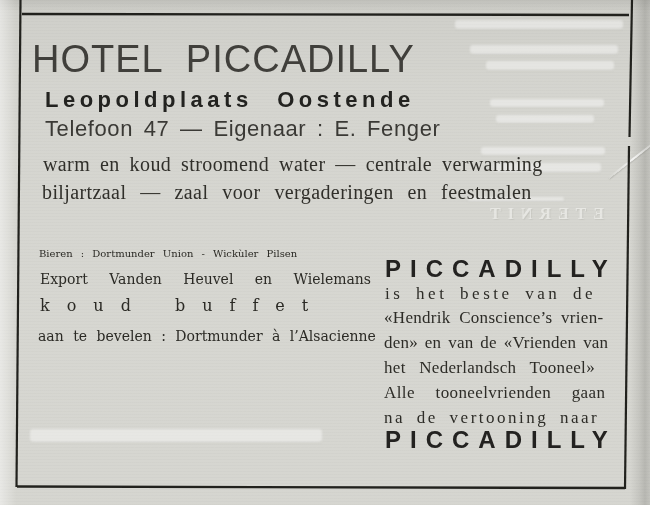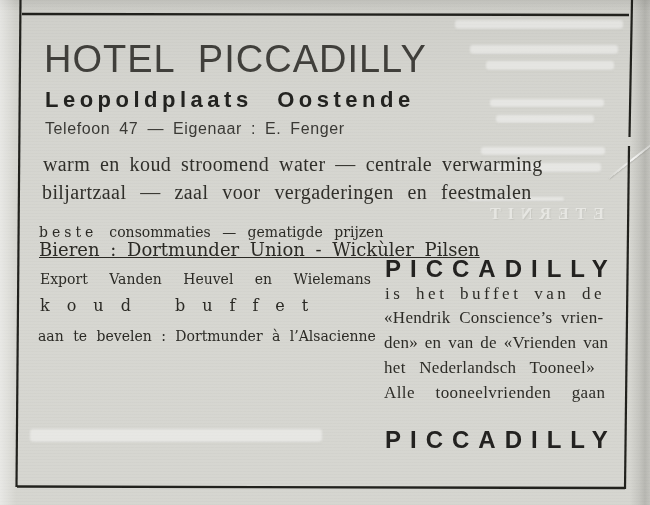--- a/index.html
+++ b/index.html
@@ -54,52 +54,52 @@
     letter-spacing: 7px;
     color: rgba(253,253,250,0.85);
     text-shadow: -1px 1px 1px rgba(130,130,120,0.30);
     transform: scaleX(-1);
     opacity: 0.55;
     filter: blur(0.4px);
   }
 
   
   .hotel-title {
-    left: 44px; top: 39px;
+    left: 32px; top: 39px;
     font-size: 38px; line-height: 40px;
     font-weight: 400;
     letter-spacing: 1px; word-spacing: 12px;
     color: #403f3b;
   }
   .address {
     left: 45px; top: 89px;
     font-size: 22px; line-height: 22px;
     font-weight: bold;
     letter-spacing: 4.5px; word-spacing: 14px;
     color: #232320;
   }
   .contact {
     left: 45px; top: 116px;
-    font-size: 16px; line-height: 26px;
+    font-size: 22px; line-height: 26px;
     font-weight: 400;
     letter-spacing: 0.6px; word-spacing: 4px;
     color: #3a3935;
   }
 
   
   .serif { font-family: "Liberation Serif", serif; color: #302f2a; }
   .serif-strong { font-family: "DejaVu Serif", serif; color: #2b2a25; }
 
   .amen1 { left: 43px; top: 153px; font-size: 20px; word-spacing: 4.5px; letter-spacing: 0.4px; }
   .amen2 { left: 42px; top: 181px; font-size: 20px; word-spacing: 8.5px; letter-spacing: 0.4px; }
 
   .offer { left: 39px; top: 224px; font-size: 14px; word-spacing: 7px; }
   .offer .lead { letter-spacing: 4px; }
   .offer .rest { margin-left: 12px; }
-  .beers1 { left: 39px; top: 239px; font-size: 18px; word-spacing: 5px; text-decoration: underline; }
+  .beers1 { left: 39px; top: 248px; font-size: 10px; word-spacing: 5px; }
   .beers2 { left: 40px; top: 271px; font-size: 14px; word-spacing: 17px; }
   .buffet { left: 40px; top: 296px; font-size: 16px; letter-spacing: 17px; word-spacing: 5px; }
   .recommend { left: 38px; top: 328px; font-size: 14px; word-spacing: 5px; }
 
   
   .brand {
     font-size: 24px; line-height: 24px;
     font-weight: bold;
     letter-spacing: 9px;
     color: #232220;
@@ -150,29 +150,27 @@
     <line x1="17" y1="486.5" x2="625" y2="488" stroke="#21211d" stroke-width="2.4"></line>
   </svg>
 
   <div class="abs hotel-title">HOTEL PICCADILLY</div>
   <div class="abs address">Leopoldplaats Oostende</div>
   <div class="abs contact">Telefoon 47 — Eigenaar : E. Fenger</div>
 
   <div class="abs serif amen1">warm en koud stroomend water — centrale verwarming</div>
   <div class="abs serif amen2">biljartzaal — zaal voor vergaderingen en feestmalen</div>
 
-  <div class="abs serif-strong offer">
-    <span class="lead">beste</span><span class="rest">consommaties — gematigde prijzen</span>
-  </div>
   <div class="abs serif-strong beers1">Bieren : Dortmunder Union - Wickùler Pilsen</div>
   <div class="abs serif-strong beers2">Export Vanden Heuvel en Wielemans</div>
   <div class="abs serif-strong buffet">koud buffet</div>
   <div class="abs serif-strong recommend">aan te bevelen : Dortmunder à l’Alsacienne</div>
 
   <div class="abs brand brand-top">PICCADILLY</div>
-  <div class="abs promo-line p1">is het buffet van de</div>
+  <div class="abs promo-line p1">is het beste van de</div>
   <div class="abs promo-line p2">«Hendrik Conscience’s vrien-</div>
   <div class="abs promo-line p3">den» en van de «Vrienden van</div>
   <div class="abs promo-line p4">het Nederlandsch Tooneel»</div>
   <div class="abs promo-line p5">Alle tooneelvrienden gaan</div>
+  <div class="abs promo-line p6">na de vertooning naar</div>
   <div class="abs brand brand-bottom">PICCADILLY</div>
 
 </div>
 
 </body></html>

